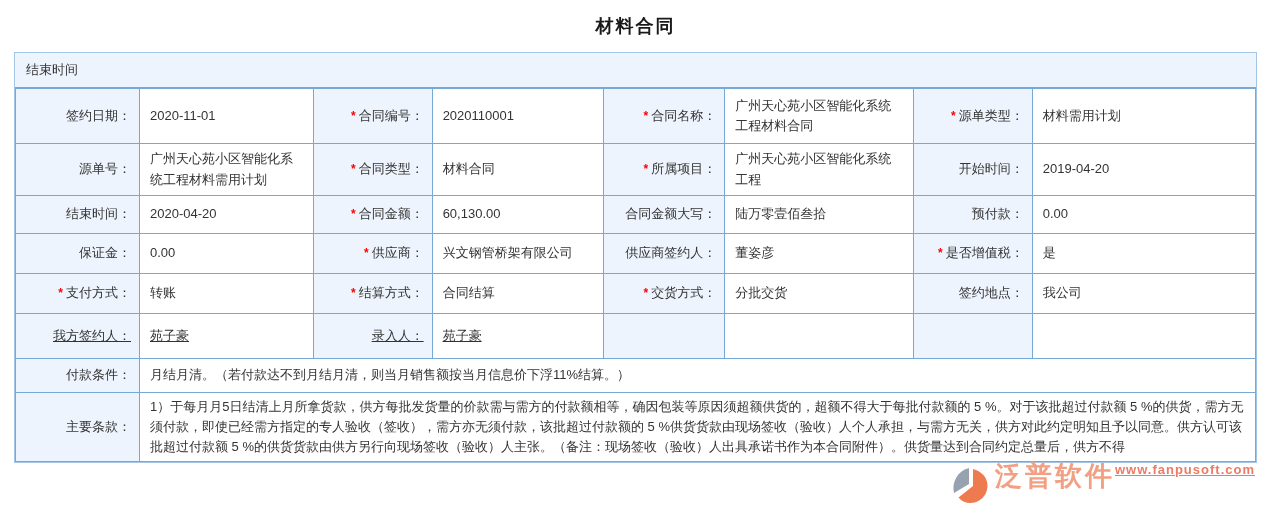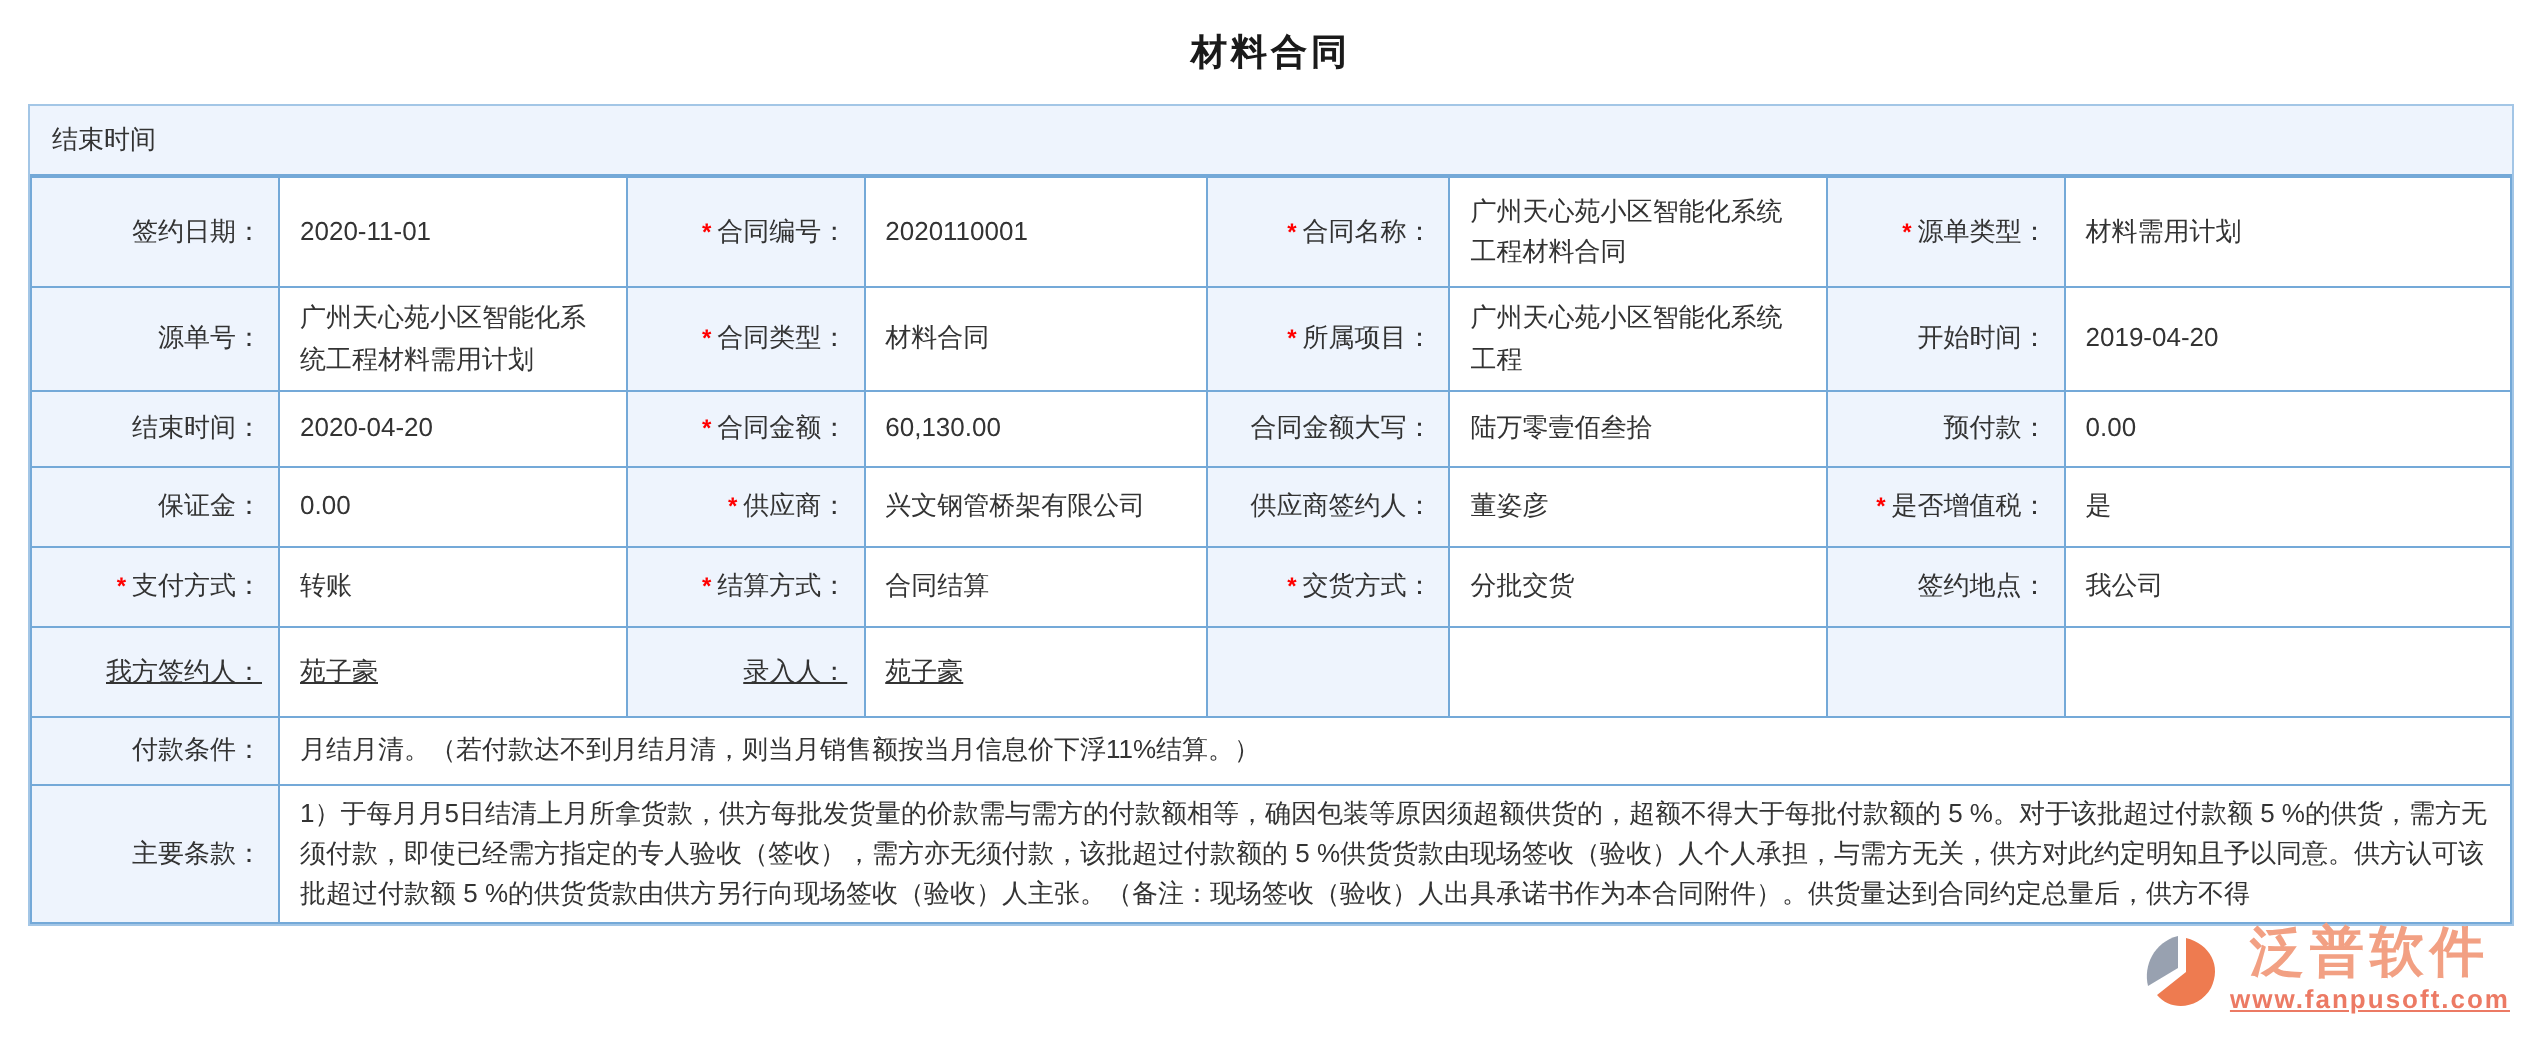--- a/index.html
+++ b/index.html
@@ -70,21 +70,21 @@
     right: 16px;
     top: 462px;
     display: flex;
     align-items: flex-start;
     gap: 4px;
     background: transparent;
     text-decoration: none;
     z-index: 5;
   }
   .logo-icon { width: 40px; height: 40px; margin-top: 4px; }
-  .logo-text-wrap { display: flex; flex-direction: column; align-items: center; }
+  .logo-text-wrap { display: flex; flex-direction: row; }
   .logo-name {
     font-size: 27px;
     font-weight: bold;
     color: #f2a083;
     letter-spacing: 3px;
     line-height: 1.1;
   }
   .logo-url {
     font-size: 13px;
     font-weight: bold;

